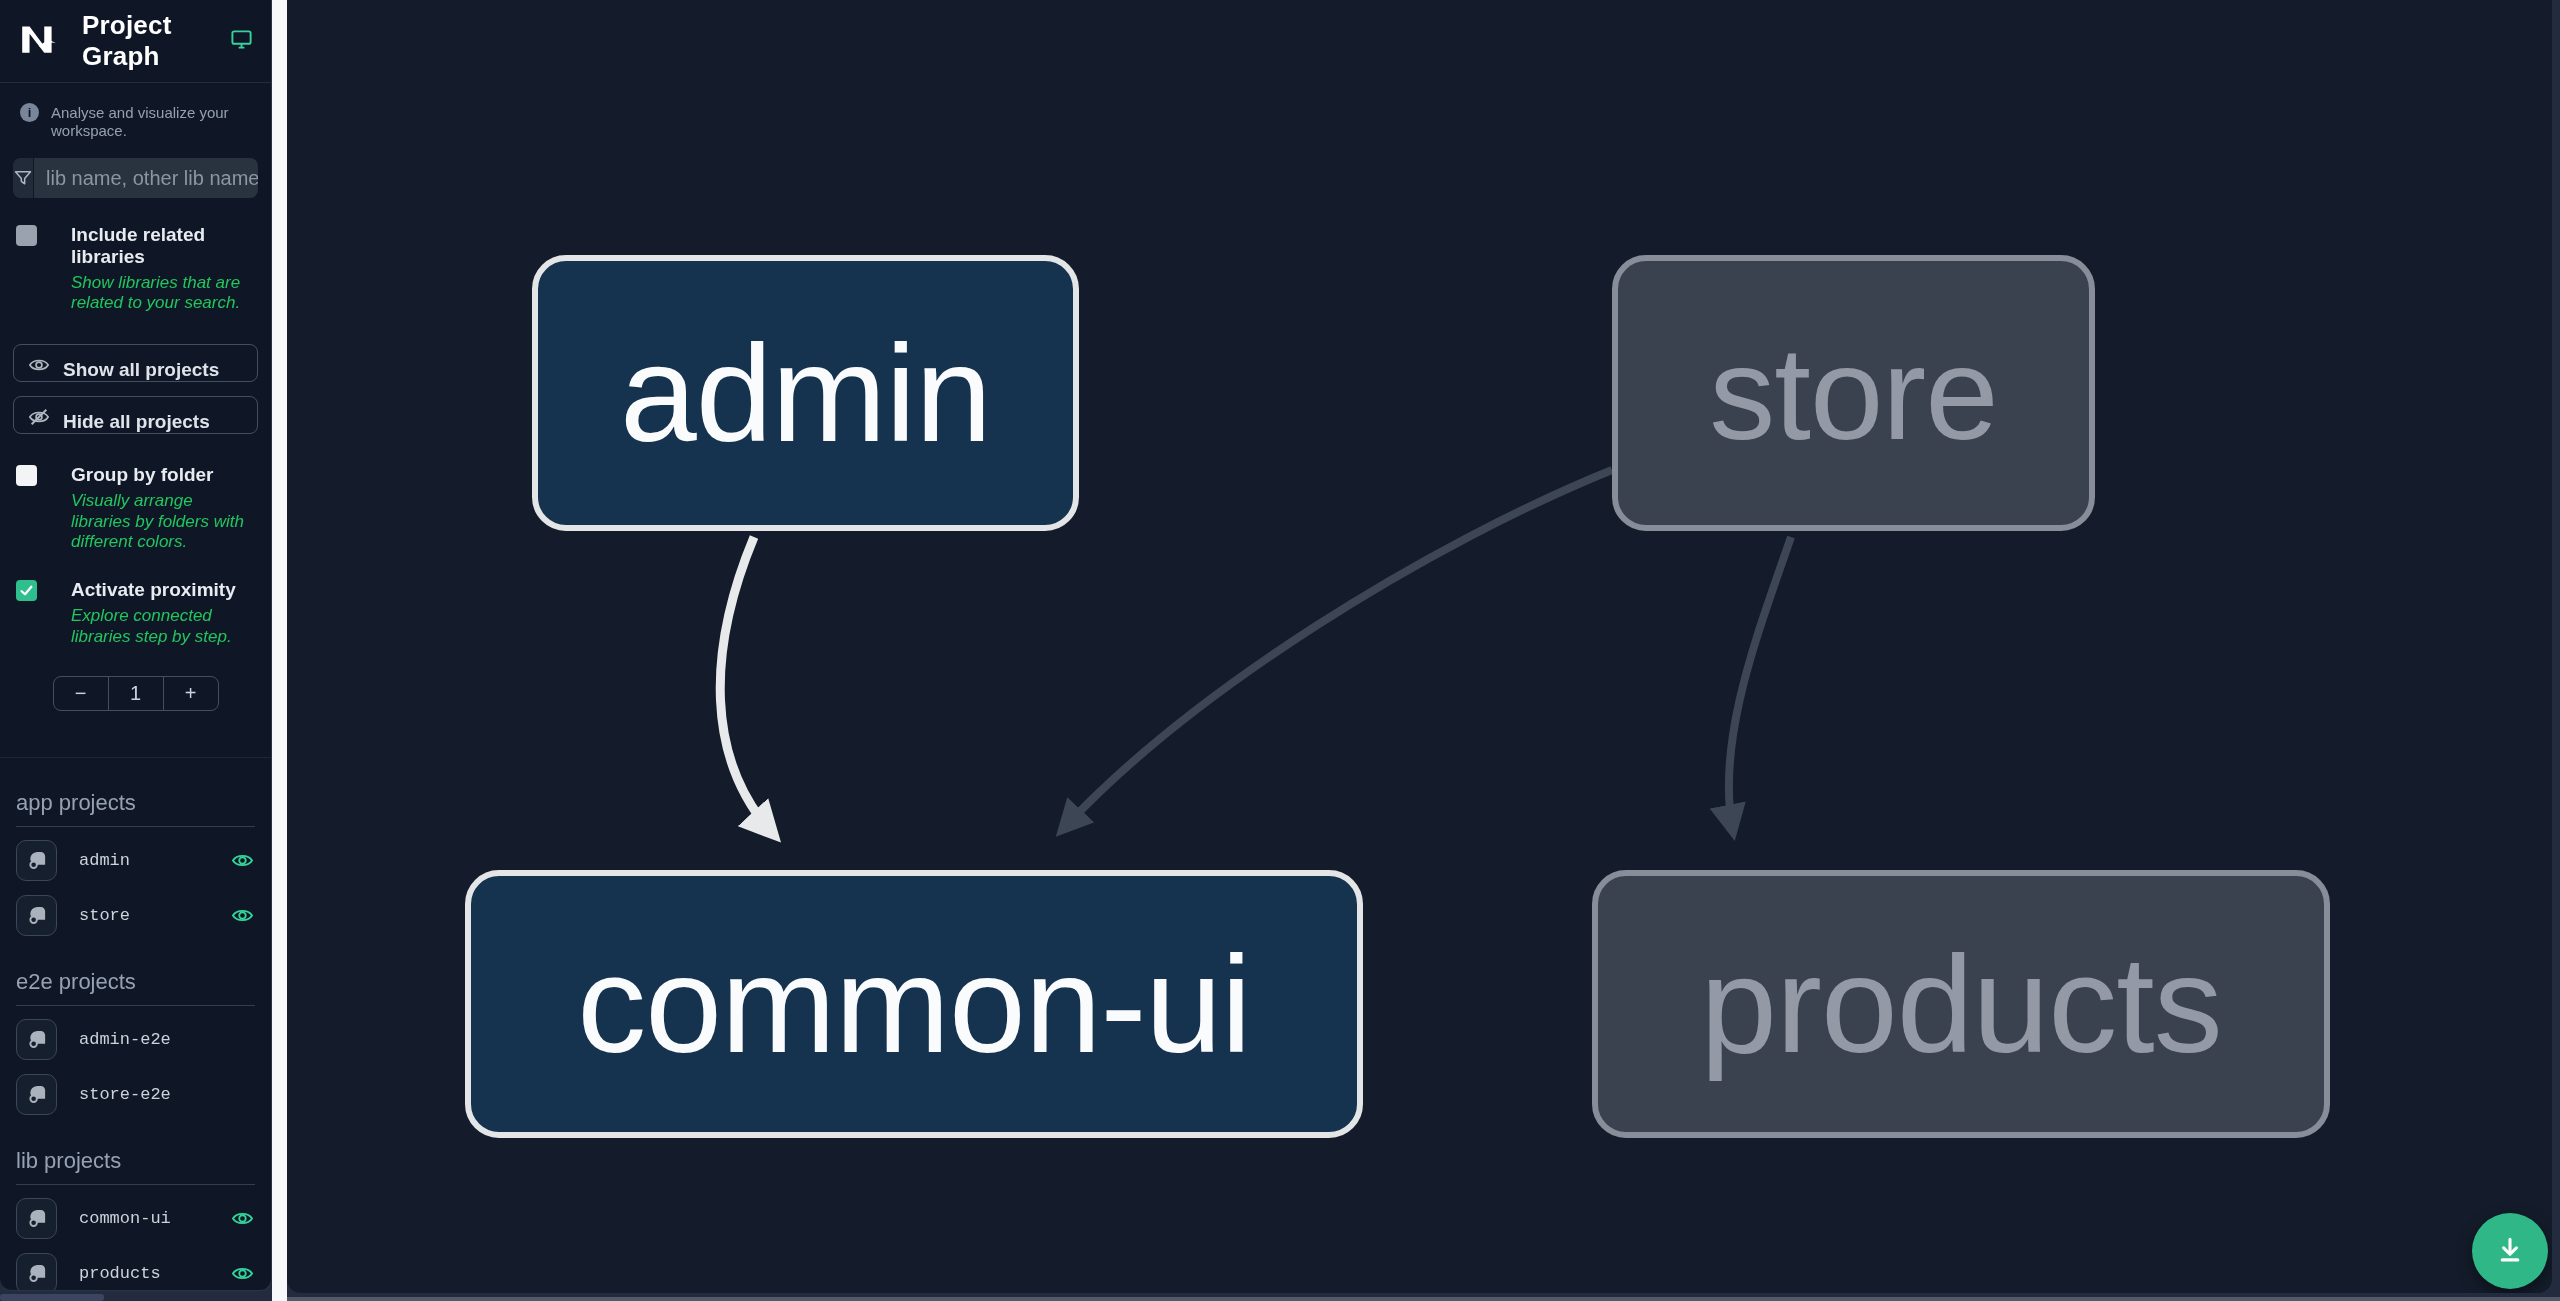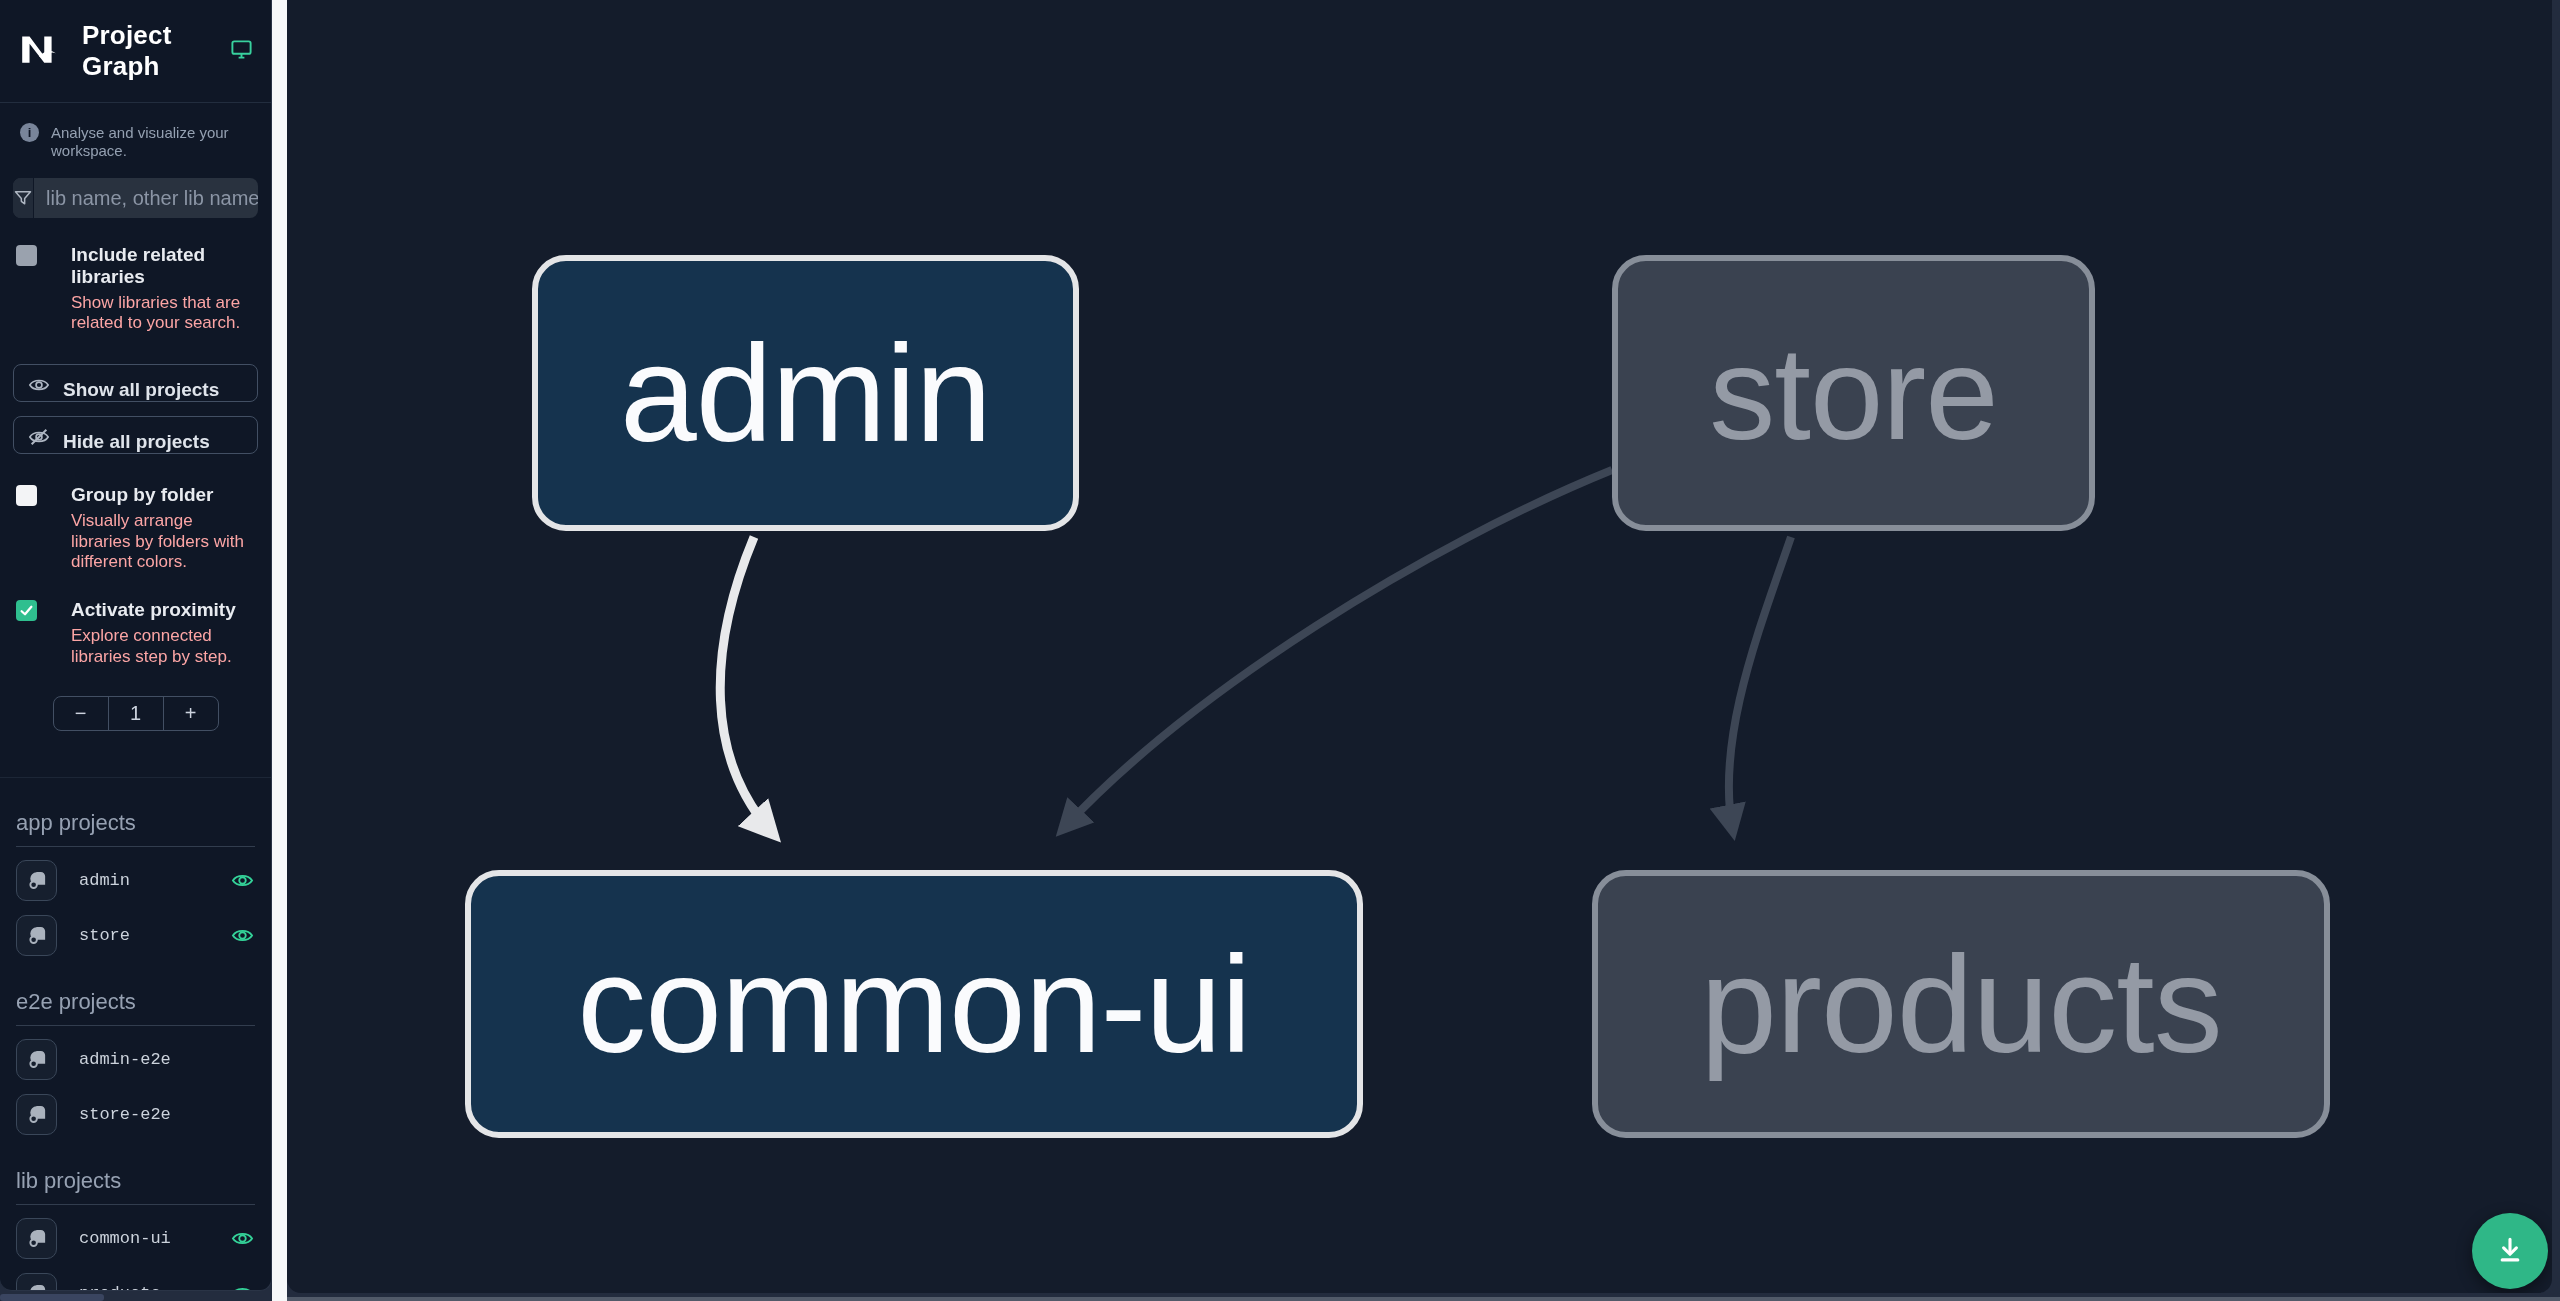--- a/index.html
+++ b/index.html
@@ -7,21 +7,21 @@
   body { font-family:"Liberation Sans", sans-serif; }
   .app { position:relative; width:2560px; height:1301px; overflow:hidden; background:#232c3e; }
 
   
   .sidebar {
     position:absolute; left:0; top:0; width:272px; height:1291px;
     background:#0f1726; border-right:1px solid #2a3446; border-bottom:1px solid #2a3446;
     border-radius:0 0 12px 12px; color:#e5e9ef; overflow:hidden;
   }
   .sb-header {
-    height:103px; display:flex; align-items:center; padding:0 18px;
+    height:83px; display:flex; align-items:center; padding:0 18px;
     border-bottom:1px solid #222d3e;
   }
   .sb-title { font-size:26px; font-weight:700; color:#ffffff; margin-left:22px; letter-spacing:.2px; }
   .sb-header .monitor { margin-left:20px; }
 
   .tagline { display:flex; align-items:flex-start; gap:12px; padding:20px 16px 0 20px; }
   .tagline .txt { font-size:15px; color:#94a0b1; line-height:1.2; padding-top:1px; }
   .info-dot {
     width:19px; height:19px; border-radius:50%; background:#79859a; flex:none;
     display:grid; place-items:center; font-size:13px; font-weight:700; color:#0f1726;
@@ -37,21 +37,21 @@
     color:#dfe4eb; font-size:20px; padding:0 12px; font-family:"Liberation Sans", sans-serif;
   }
   .search-input::placeholder { color:#8b95a5; }
 
   .check-row { margin:26px 16px 0; display:grid; grid-template-columns:22px 1fr; column-gap:33px; }
   .checkbox { width:21px; height:21px; border-radius:4px; margin-top:1px; display:grid; place-items:center; }
   .checkbox.gray  { background:#9aa2ae; }
   .checkbox.white { background:#f3f4f6; }
   .checkbox.green { background:#2fbf8f; }
   .check-label { font-size:19px; font-weight:600; color:#e8ebf0; line-height:1.15; }
-  .check-desc { font-size:17px; color:#fca5a5; line-height:1.22; margin-top:5px; max-width:206px; }
+  .check-desc { font-size:17px; color:#22c55e; line-height:1.22; margin-top:5px; max-width:206px;font-style:italic; }
 
   .sb-btn {
     margin:14px 13px 0; height:38px; display:flex; align-items:flex-end; gap:13px;
     padding:0 14px; border:1.5px solid #424f63; border-radius:8px; background:transparent;
     color:#dfe4eb; font-size:19px; font-weight:600; width:calc(100% - 26px); cursor:pointer;
     font-family:"Liberation Sans", sans-serif;
   }
   .sb-btn.first { margin-top:30px; }
 
   .stepper {

